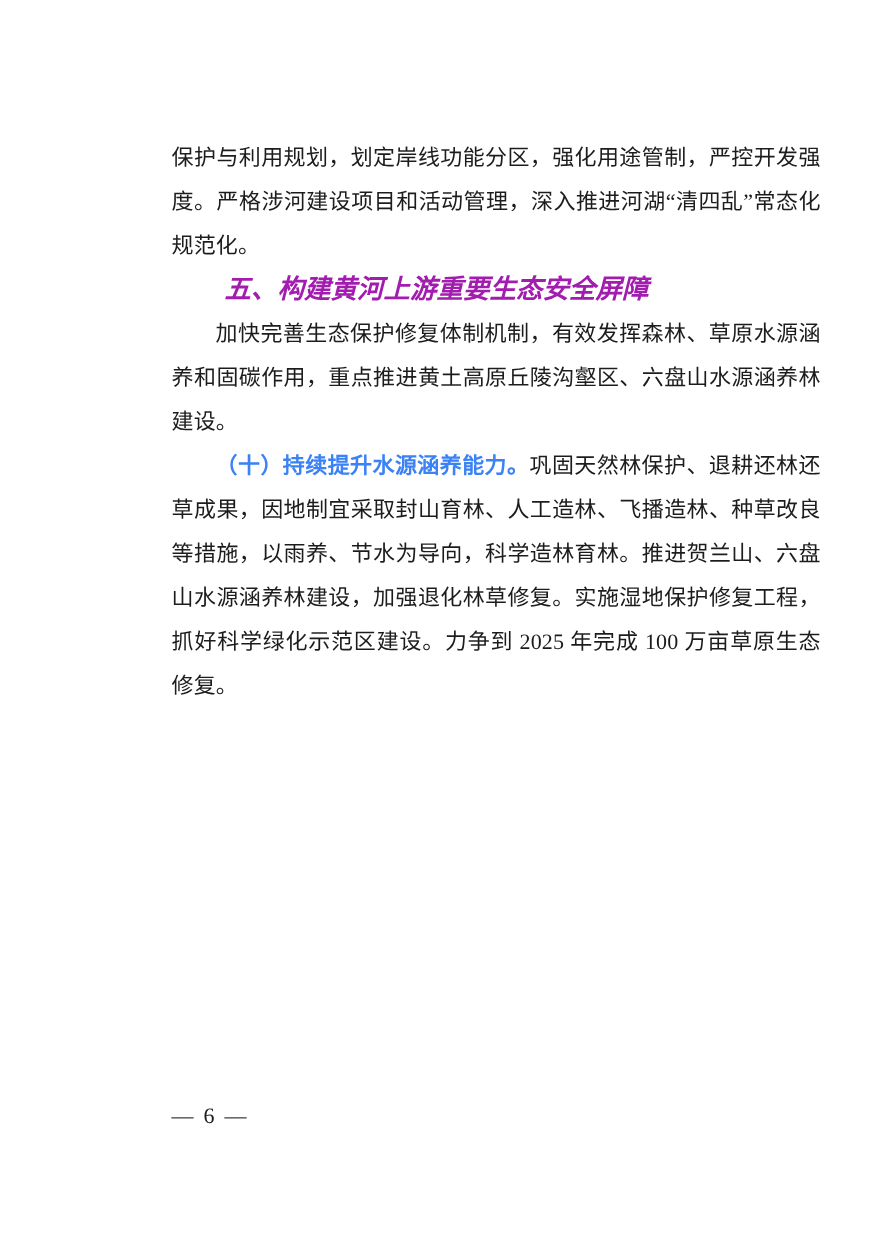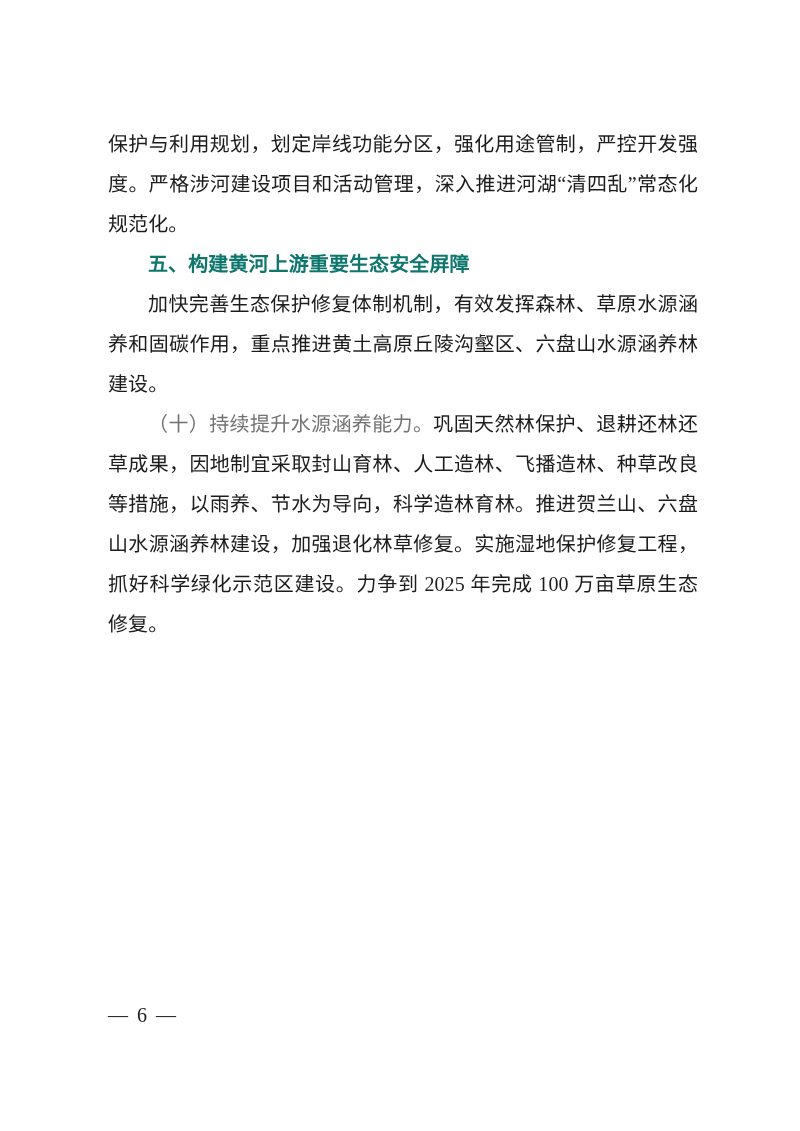--- a/index.html
+++ b/index.html
@@ -8,20 +8,21 @@
     background: #ffffff;
   }
   .page {
     position: relative;
     width: 732px;
     height: 1131px;
     background: #ffffff;
     overflow: hidden;
     color: #1c1c1c;
     font-family: "Liberation Serif", serif;
+    margin-left: 48px;
   }
   .content {
     position: absolute;
     left: 108px;
     top: 124px;
     width: 590px;
   }
   .para {
     margin: 0;
     font-size: 20px;
@@ -30,31 +31,32 @@
     text-align: justify;
     text-indent: 2em;
     font-family: "Liberation Serif", serif;
     font-weight: 400;
   }
   .para.continued {
     text-indent: 0;
   }
   .section-heading {
     margin: 0;
-    font-size: 20px;
+    font-size: 24px;
     line-height: 40px;
     letter-spacing: 0.1px;
     text-indent: 2em;
     font-family: "Liberation Sans", sans-serif;
     font-weight: 700;
-    color: #0f766e;
+    color: #a21caf;
+    font-style: italic;
   }
   .item-lead {
-    font-weight: 400;
-    color: #737373;
+    font-weight: 700;
+    color: #3b82f6;
   }
   .page-number {
     position: absolute;
     left: 108px;
     top: 1000px;
     font-size: 20px;
     line-height: 30px;
     letter-spacing: 2px;
     color: #1c1c1c;
     font-family: "Liberation Serif", serif;

